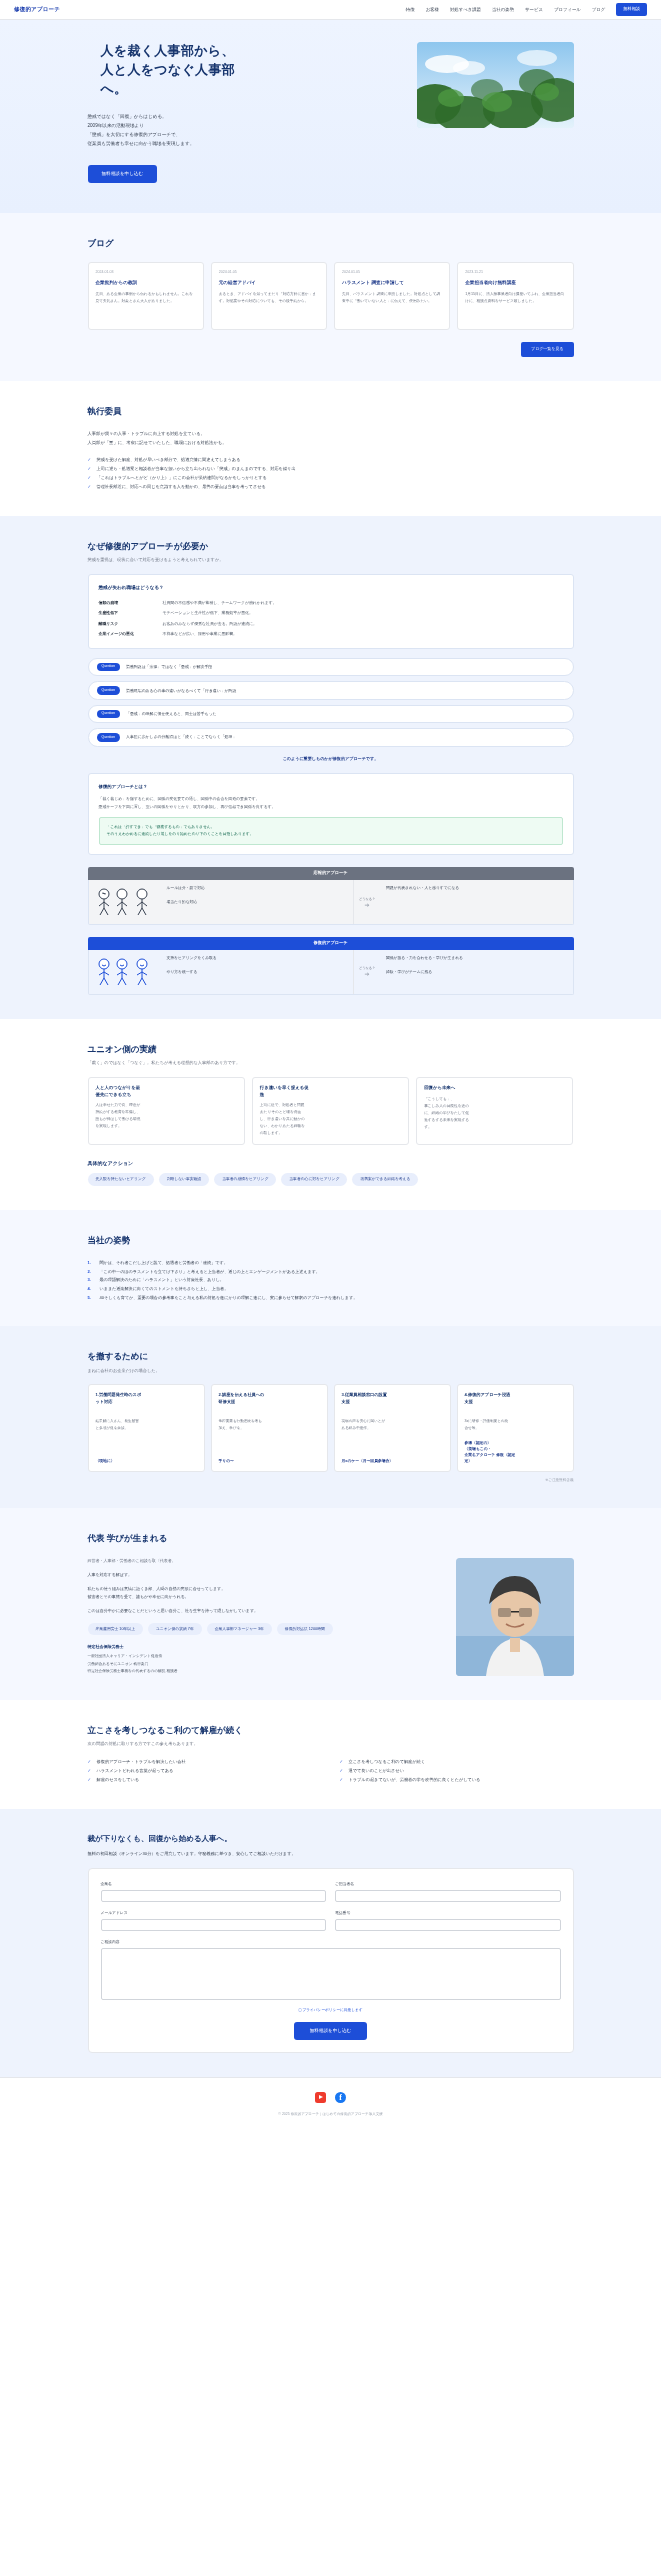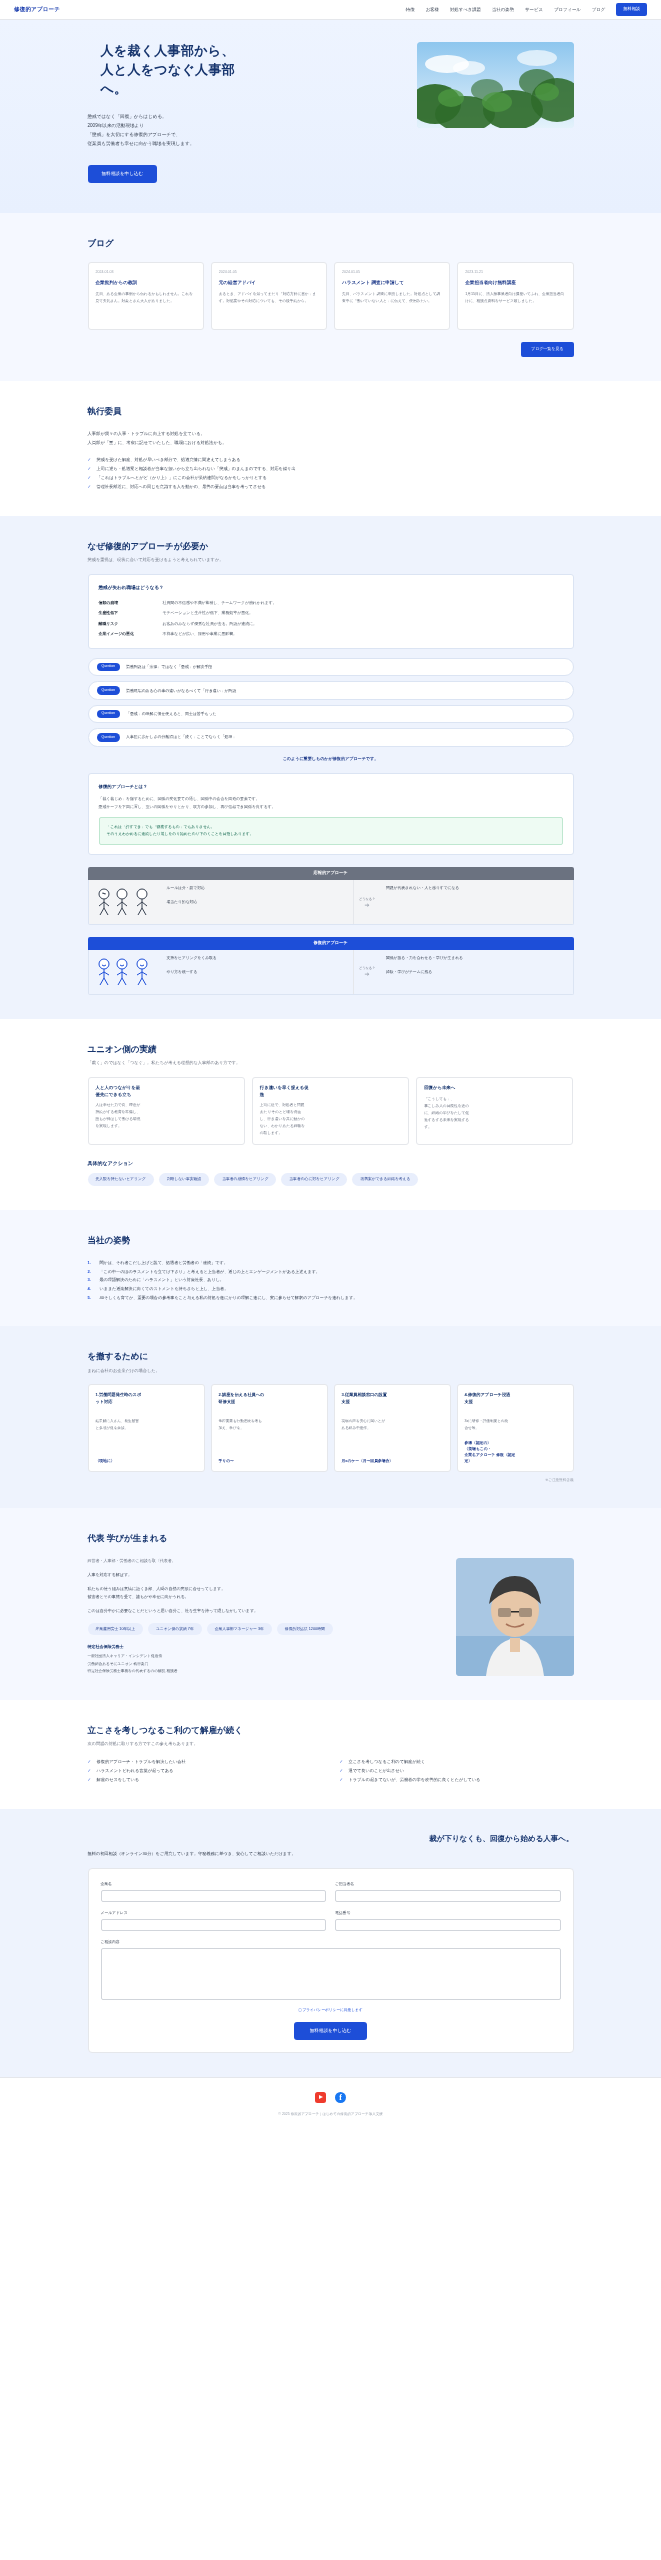--- a/index.html
+++ b/index.html
@@ -267,21 +267,21 @@
     height: 52px; border: 1px solid #d1d5db; border-radius: 2px; background: #fff;
     padding: 4px; font-size: 3.6px; color: #9ca3af;
   }
   .priv { text-align: center; font-size: 3.7px; color: #1d4ed8; margin-top: 5px; }
   .submit-wrap { text-align: center; margin-top: 8px; }
   .submit {
     display: inline-block; background: #1d4ed8; color: #fff;
     font-size: 4.6px; padding: 5px 16px; border-radius: 3px;
   }
   .form-lead { font-size: 4.2px; color: #374151; }
-  h2.form-title { color: #17356e; font-size: 7.5px; font-weight: bold; margin-bottom: 6px; text-align: right; }
+  h2.form-title { color: #17356e; font-size: 7.5px; font-weight: bold; margin-bottom: 6px; }
 
   
   footer {
     background: #fff; border-top: 1px solid #e5e7eb;
     padding: 14px 0 16px; text-align: center;
   }
   .socials { display: flex; gap: 9px; justify-content: center; align-items: center; }
   .soc { width: 11px; height: 11px; border-radius: 2px; display: inline-block; }
   .soc.yt { background: #ef3b2d; border-radius: 2.5px; position: relative; }
   .soc.yt:after {

